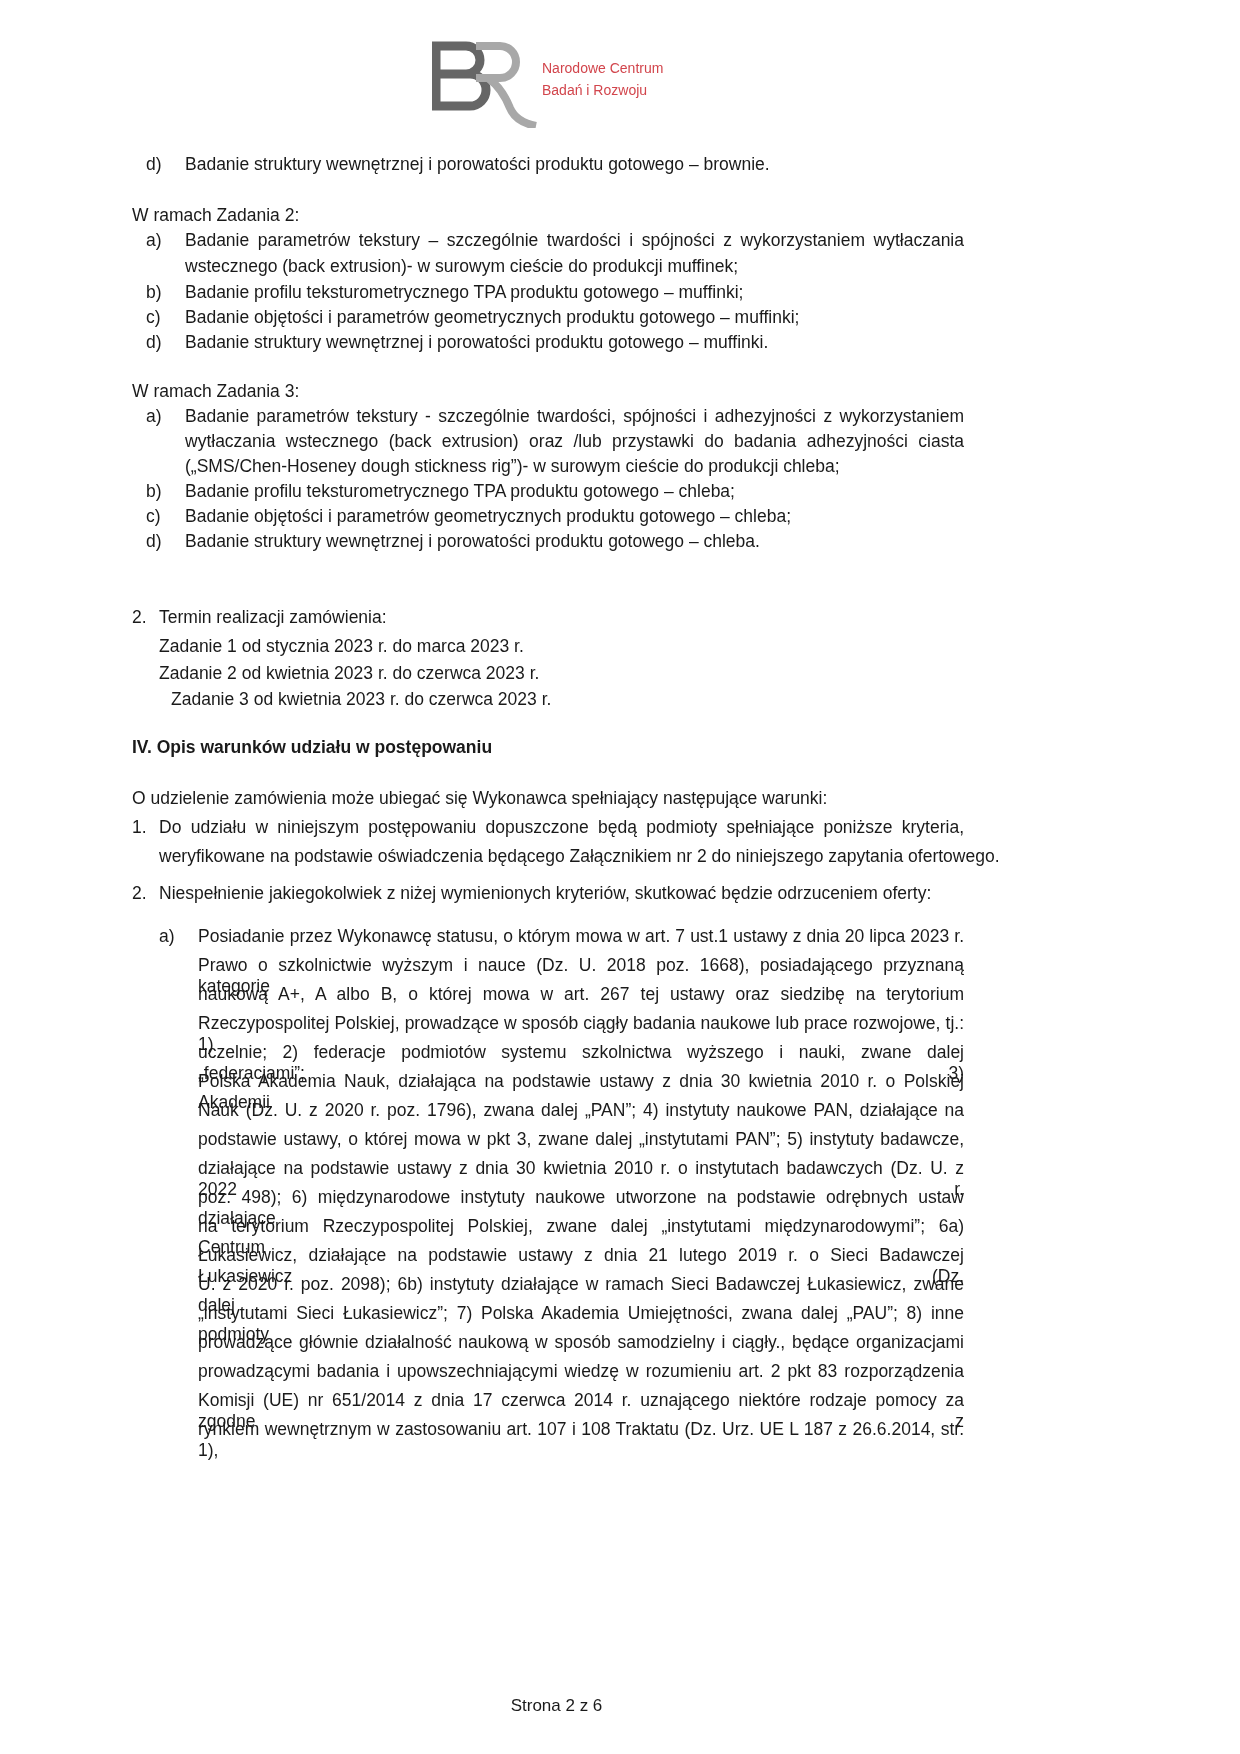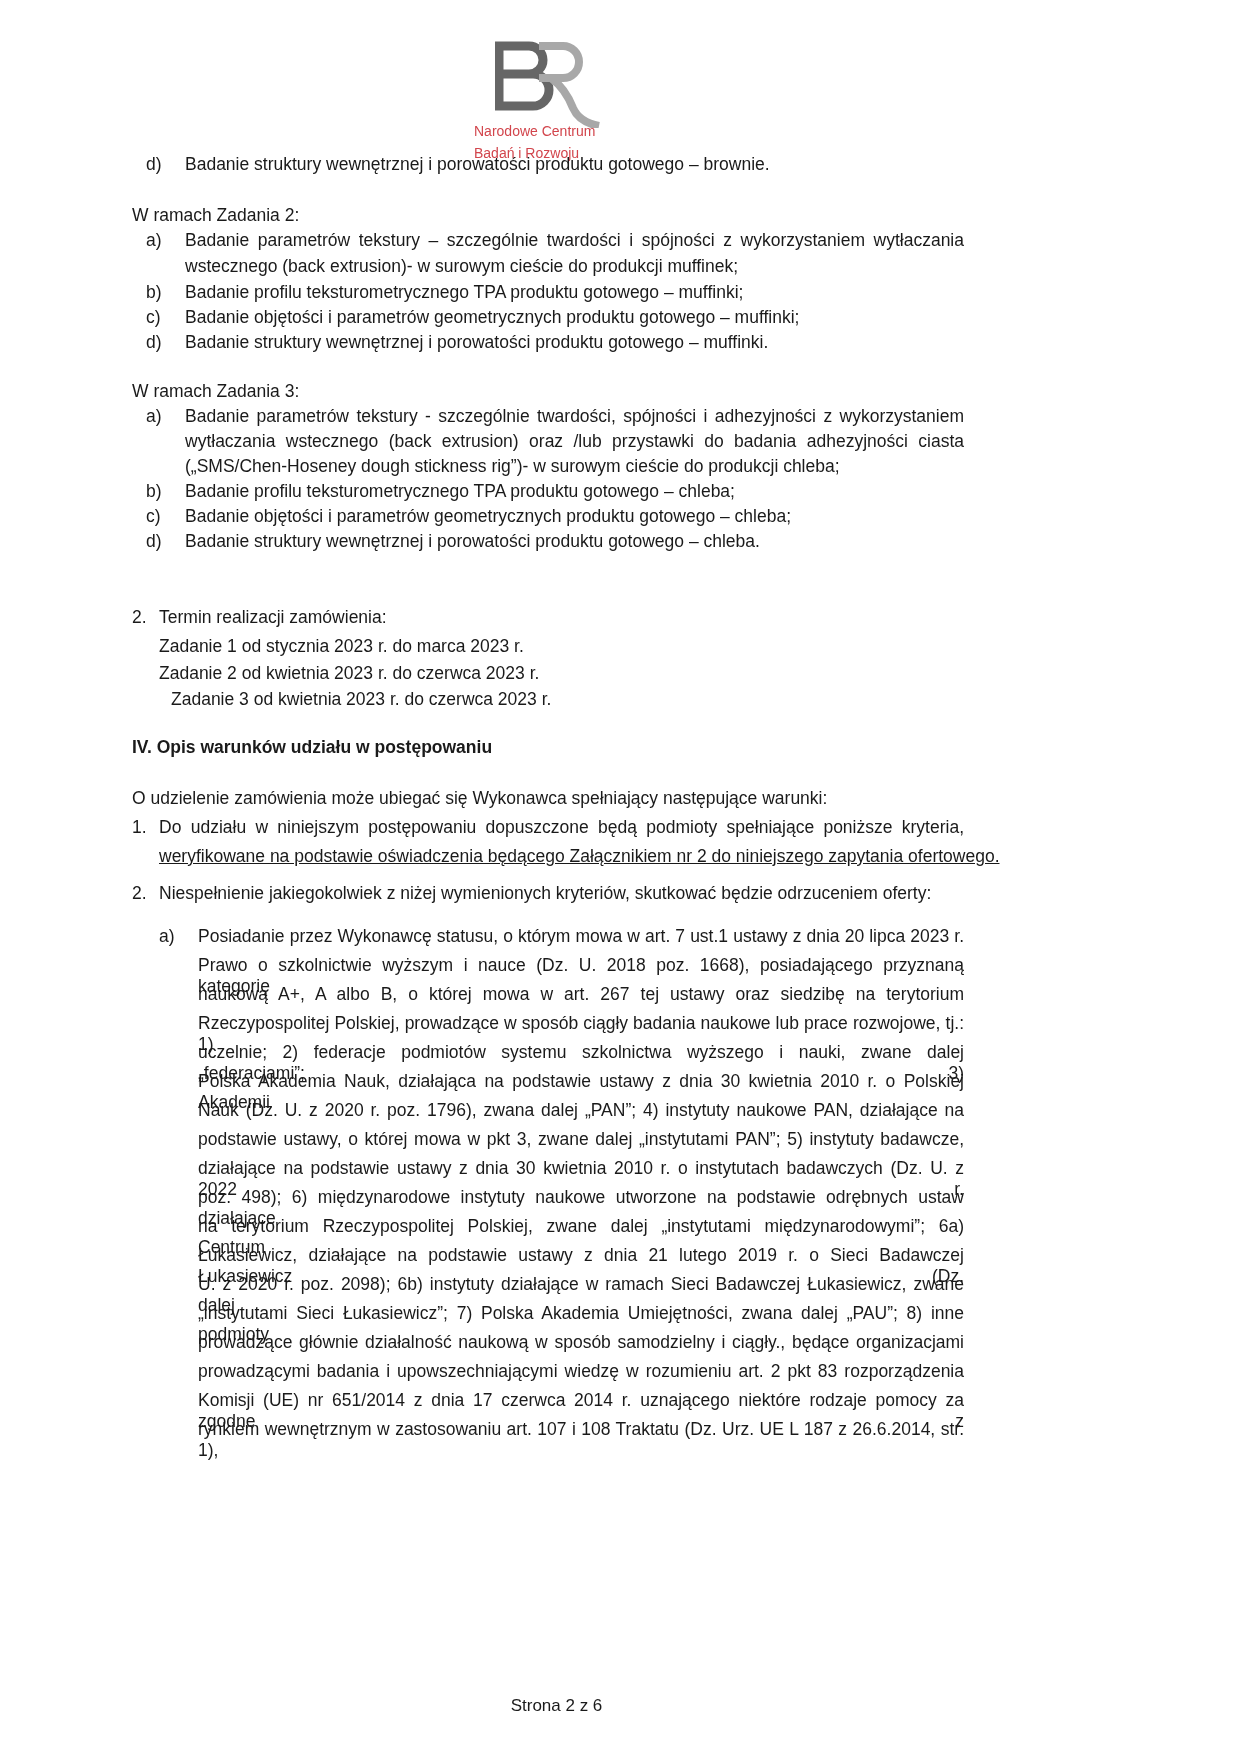--- a/index.html
+++ b/index.html
@@ -5,21 +5,21 @@
   html, body { margin: 0; padding: 0; background: #ffffff; }
   body { width: 1240px; height: 1754px; position: relative; overflow: hidden;
          font-family: "Liberation Sans", sans-serif; color: #1a1a1a; }
   .header { position: absolute; top: 30px; left: 0; width: 1240px; height: 100px; }
   .logo-rp { position: absolute; left: 165px; top: 18px; display: flex; align-items: center; }
   .flag { width: 80px; height: 54px; border: 1px solid #e6e6e6; display: flex; flex-direction: column; }
   .flag .w { flex: 1; background: #ffffff; }
   .flag .r { flex: 1; background: #c4102f; }
   .rp-text { margin-left: 17px; font-family: "DejaVu Sans", sans-serif; font-weight: bold;
              font-size: 16px; line-height: 17px; color: #222; }
-  .logo-ncbr { position: absolute; left: 464px; top: 8px; display: flex; align-items: flex-end; flex-direction: column; }
+  .logo-ncbr { position: absolute; left: 432px; top: 8px; display: flex; align-items: center; }
   .ncbr-mark { position: relative; width: 100px; height: 82px; }
   .ncbr-text { margin-left: 10px; color: #d2454c; font-size: 14px; line-height: 22px; }
   .logo-nt { position: absolute; left: 745px; top: 10px; display: flex; align-items: center; }
   .nt-word { font-family: "DejaVu Sans", sans-serif; font-weight: bold; font-size: 44px;
              letter-spacing: -1px; transform: scaleX(0.78); transform-origin: left center; }
   .nt-word .g { color: #4c9a1c; }
   .nt-word .b { color: #2d7fd6; }
   .nt-icon { position: absolute; left: 178px; top: -8px; }
 
   .content { position: absolute; left: 0; top: 0; width: 1240px; }
@@ -83,21 +83,21 @@
   <div class="line" style="left:159px; top:607px;">Termin realizacji zamówienia:</div>
   <div class="line" style="left:159px; top:636px;">Zadanie 1 od stycznia 2023 r. do  marca 2023 r.</div>
   <div class="line" style="left:159px; top:663px;">Zadanie 2 od kwietnia 2023 r. do czerwca 2023 r.</div>
   <div class="line" style="left:171px; top:689px;">Zadanie 3 od kwietnia 2023 r. do czerwca 2023 r.</div>
 
   <div class="line bold" style="left:132px; top:737px;">IV. Opis warunków udziału w postępowaniu</div>
   <div class="line" style="left:132px; top:788px;">O udzielenie zamówienia może ubiegać się Wykonawca spełniający następujące warunki:</div>
 
   <div class="mk" style="left:132px; top:817px;">1.</div>
   <div class="just" style="left:159px; top:817px; width:805px;"><span class="t">Do udziału w niniejszym postępowaniu dopuszczone będą podmioty spełniające poniższe kryteria,</span></div>
-  <div class="line" style="left:159px; top:846px;text-decoration:underline;">weryfikowane na podstawie oświadczenia będącego Załącznikiem nr 2 do niniejszego zapytania ofertowego.</div>
+  <div class="line" style="left:159px; top:846px;">weryfikowane na podstawie oświadczenia będącego Załącznikiem nr 2 do niniejszego zapytania ofertowego.</div>
 
   <div class="mk" style="left:132px; top:883px;">2.</div>
   <div class="line" style="left:159px; top:883px;">Niespełnienie jakiegokolwiek z niżej wymienionych kryteriów, skutkować będzie odrzuceniem oferty:</div>
 
   <div class="mk" style="left:159px; top:926px;">a)</div>
   <div>
     <div class="just" style="left:198px; top:926px; width:766px;"><span class="t">Posiadanie przez Wykonawcę statusu, o którym mowa w art. 7 ust.1  ustawy z dnia 20 lipca 2023 r.</span></div>
     <div class="just" style="left:198px; top:955px; width:766px;"><span class="t">Prawo o szkolnictwie wyższym i nauce (Dz. U. 2018 poz. 1668), posiadającego przyznaną kategorię</span></div>
     <div class="just" style="left:198px; top:984px; width:766px;"><span class="t">naukową A+, A albo B, o której mowa w art. 267 tej ustawy oraz siedzibę na terytorium</span></div>
     <div class="just" style="left:198px; top:1013px; width:766px;"><span class="t">Rzeczypospolitej Polskiej, prowadzące w sposób ciągły badania naukowe lub prace rozwojowe, tj.: 1)</span></div>

